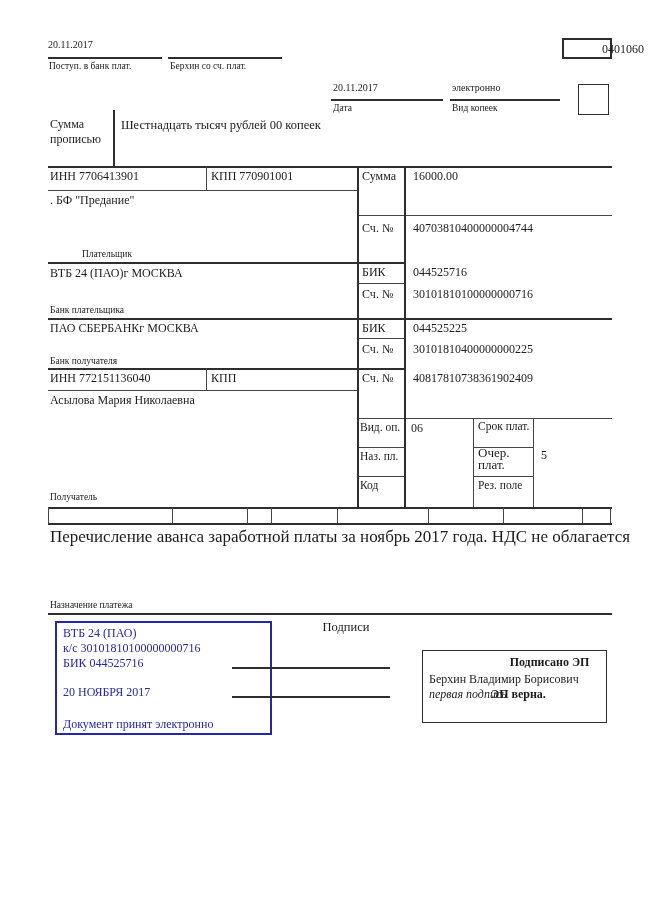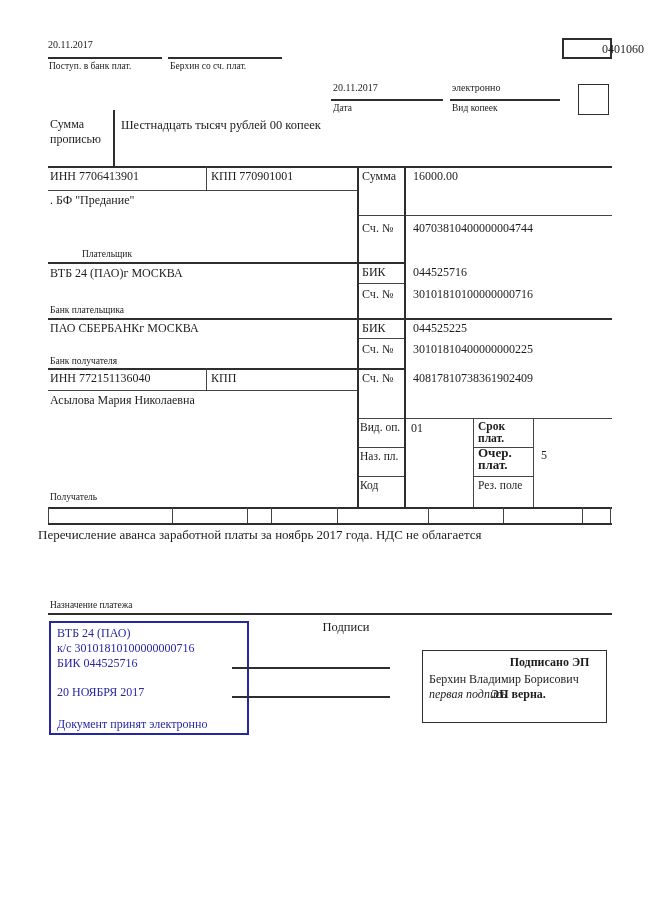--- a/index.html
+++ b/index.html
@@ -12,21 +12,21 @@
   .sm { font-size:9.5px; }
   .md { font-size:12px; }
   .lg { font-size:10px; }
   .title { font-family:"Liberation Sans","DejaVu Sans",sans-serif; font-weight:bold; font-size:13.5px; }
   .hl  { position:absolute; height:2px; background:#2e2e2e; }
   .hl1 { position:absolute; height:1px; background:#444; }
   .vl  { position:absolute; width:2px; background:#2e2e2e; }
   .vl1 { position:absolute; width:1px; background:#444; }
   .box { position:absolute; border:2px solid #2e2e2e; background:#fff; box-sizing:border-box; }
   .box1{ position:absolute; border:1.5px solid #2e2e2e; background:#fff; box-sizing:border-box; }
-  .wrap { white-space:normal; line-height:12px;font-weight:bold; }
+  .wrap { white-space:normal; line-height:12px; }
   .ctr { text-align:center;padding-left:36px; }
   .blue { color:#2727a5; }
   .bluebox { position:absolute; border:2px solid #2727a5; background:#fff; box-sizing:border-box; }
   .b { font-weight:bold; }
   .i { font-style:italic; }
 </style>
 </head>
 <body>
 
 <div class="page">
@@ -113,33 +113,33 @@
   <div class="t md" style="left:413px; top:342px;">30101810400000000225</div>
 
   <div class="t md" style="left:50px; top:371px;">ИНН 772151136040</div>
   <div class="t md" style="left:211px; top:371px;">КПП</div>
   <div class="t md" style="left:50px; top:393px;">Асылова Мария Николаевна</div>
   <div class="t sm" style="left:50px; top:492px;">Получатель</div>
   <div class="t md" style="left:362px; top:371px;">Сч. №</div>
   <div class="t md" style="left:413px; top:371px;">40817810738361902409</div>
 
   <div class="t md" style="left:360px; top:421px; font-size:11.5px;">Вид. оп.</div>
-  <div class="t md" style="left:411px; top:421px;">01</div>
+  <div class="t md" style="left:411px; top:421px;">06</div>
   <div class="t md" style="left:360px; top:450px; font-size:11.5px;">Наз. пл.</div>
   <div class="t md" style="left:360px; top:479px; font-size:11.5px;">Код</div>
   <div class="t md wrap" style="left:478px; top:420px; width:52px; font-size:11.5px;">Срок плат.</div>
   <div class="t md wrap" style="left:478px; top:447px; width:52px; font-size:13px;">Очер. плат.</div>
   <div class="t md" style="left:541px; top:448px;">5</div>
   <div class="t md" style="left:478px; top:479px; font-size:11.5px;">Рез. поле</div>
 
-  <div class="t md" style="left:38px; top:527px; font-size:13px;text-align:right;">Перечисление аванса заработной платы за ноябрь 2017 года. НДС не облагается</div>
+  <div class="t md" style="left:50px; top:527px; font-size:17px;text-align:right;">Перечисление аванса заработной платы за ноябрь 2017 года. НДС не облагается</div>
   <div class="t sm" style="left:50px; top:600px;">Назначение платежа</div>
   <div class="hl" style="left:48px; top:613px; width:564px;"></div>
 
-  <div class="bluebox" style="left:49px; top:621px; width:200px; height:114px;">
+  <div class="bluebox" style="left:55px; top:621px; width:217px; height:114px;">
     <div class="t md blue" style="left:6px; top:3px;">ВТБ 24 (ПАО)</div>
     <div class="t md blue" style="left:6px; top:18px;">к/с 30101810100000000716</div>
     <div class="t md blue" style="left:6px; top:33px;">БИК 044525716</div>
     <div class="t md blue" style="left:6px; top:62px;">20 НОЯБРЯ 2017</div>
     <div class="t md blue" style="left:6px; top:94px;">Документ принят электронно</div>
   </div>
 
   <div class="t md ctr" style="left:245px; top:620px; width:130px; font-size:12.5px;">Подписи</div>
 
   <div class="hl" style="left:232px; top:667px; width:158px;"></div>

